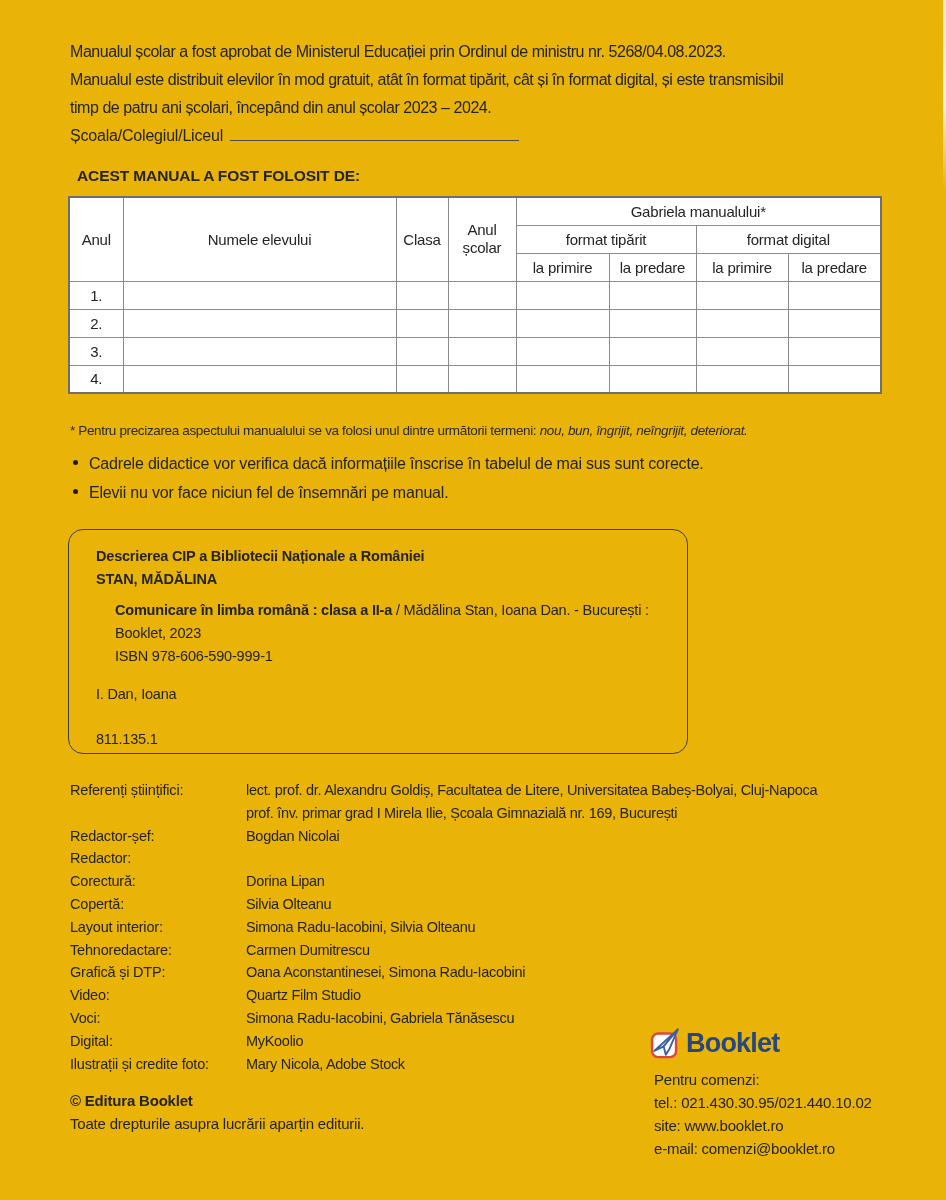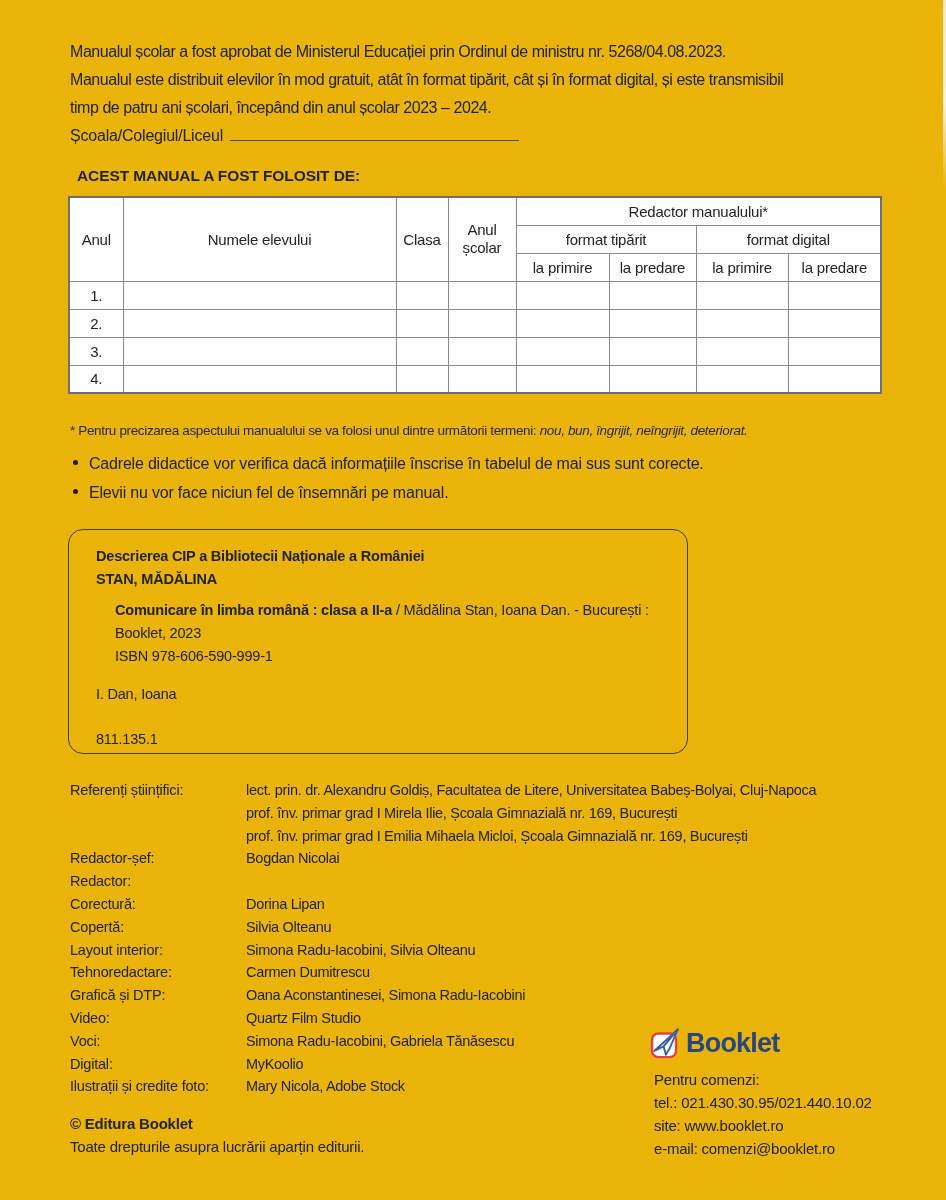--- a/index.html
+++ b/index.html
@@ -100,21 +100,21 @@
           <col style="width:87px">
           <col style="width:92px">
           <col style="width:93px">
       </colgroup>
       <tbody>
           <tr class="hrow">
         <th rowspan="3">Anul</th>
         <th rowspan="3" class="h-left">Numele elevului</th>
         <th rowspan="3">Clasa</th>
         <th rowspan="3" class="h-anul-scolar">Anul școlar</th>
-        <th colspan="4">Redactor manualului*</th>
+        <th colspan="4">Gabriela manualului*</th>
       </tr>
       <tr class="hrow">
         <th colspan="2">format tipărit</th>
         <th colspan="2">format digital</th>
       </tr>
       <tr class="hrow">
         <th>la primire</th>
         <th>la predare</th>
         <th>la primire</th>
         <th>la predare</th>
@@ -185,29 +185,25 @@
         <div>Booklet, 2023</div>
         <div>ISBN 978-606-590-999-1</div>
       </div>
       <div class="cip-contributor">I. Dan, Ioana</div>
       <div class="cip-udc">811.135.1</div>
     </div>
 
     <div class="credits">
       <div class="credit-row">
           <span class="credit-label">Referenți științifici:</span>
-          <span class="credit-value">lect. prin. dr. Alexandru Goldiș, Facultatea de Litere, Universitatea Babeș-Bolyai, Cluj-Napoca</span>
+          <span class="credit-value">lect. prof. dr. Alexandru Goldiș, Facultatea de Litere, Universitatea Babeș-Bolyai, Cluj-Napoca</span>
         </div>
       <div class="credit-row">
           <span class="credit-label"></span>
           <span class="credit-value">prof. înv. primar grad I Mirela Ilie, Școala Gimnazială nr. 169, București</span>
-        </div>
-      <div class="credit-row">
-          <span class="credit-label"></span>
-          <span class="credit-value">prof. înv. primar grad I Emilia Mihaela Micloi, Școala Gimnazială nr. 169, București</span>
         </div>
       <div class="credit-row">
           <span class="credit-label">Redactor-șef:</span>
           <span class="credit-value">Bogdan Nicolai</span>
         </div>
       <div class="credit-row">
           <span class="credit-label">Redactor:</span>
         </div>
       <div class="credit-row">
           <span class="credit-label">Corectură:</span>

